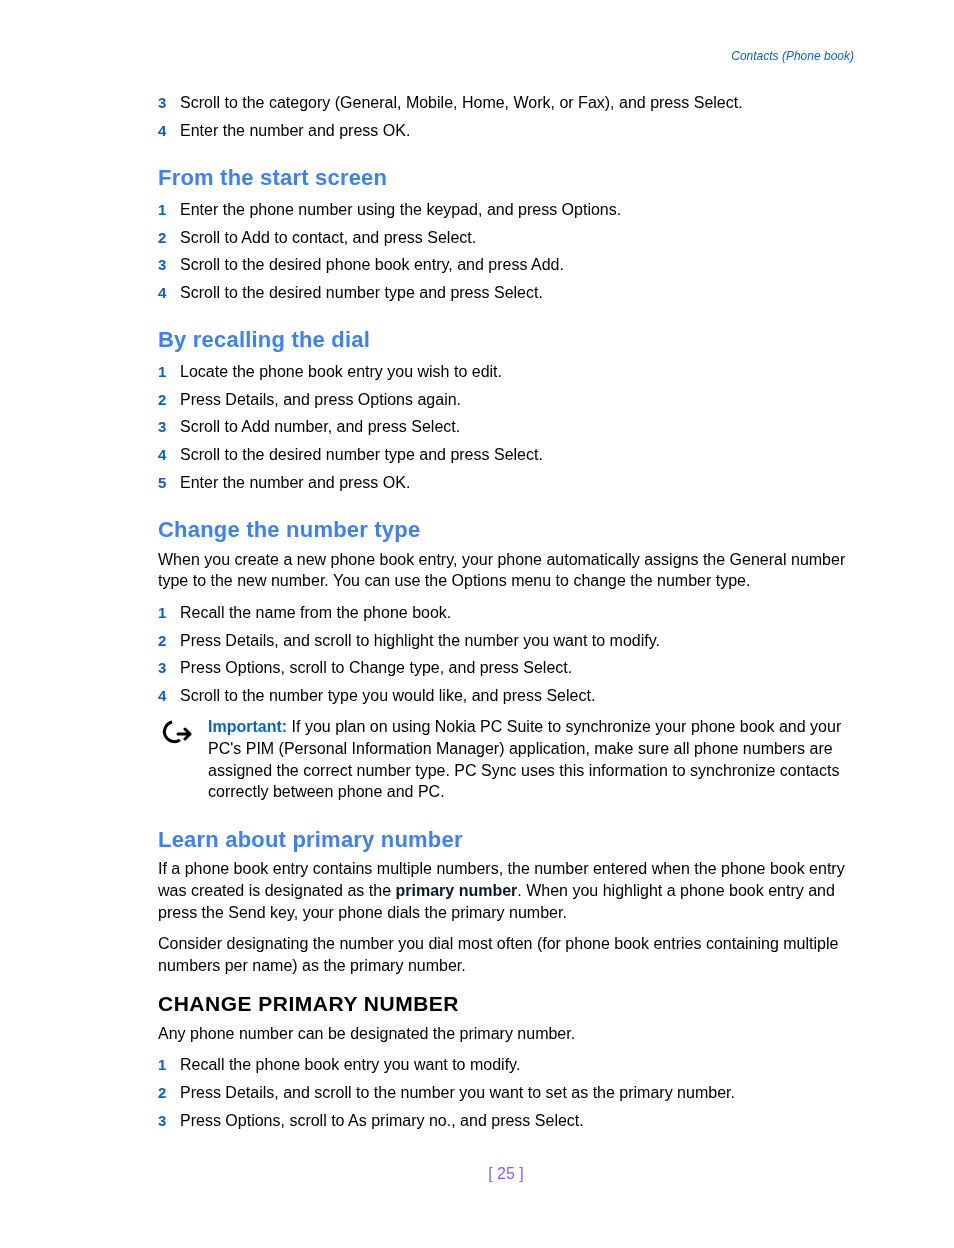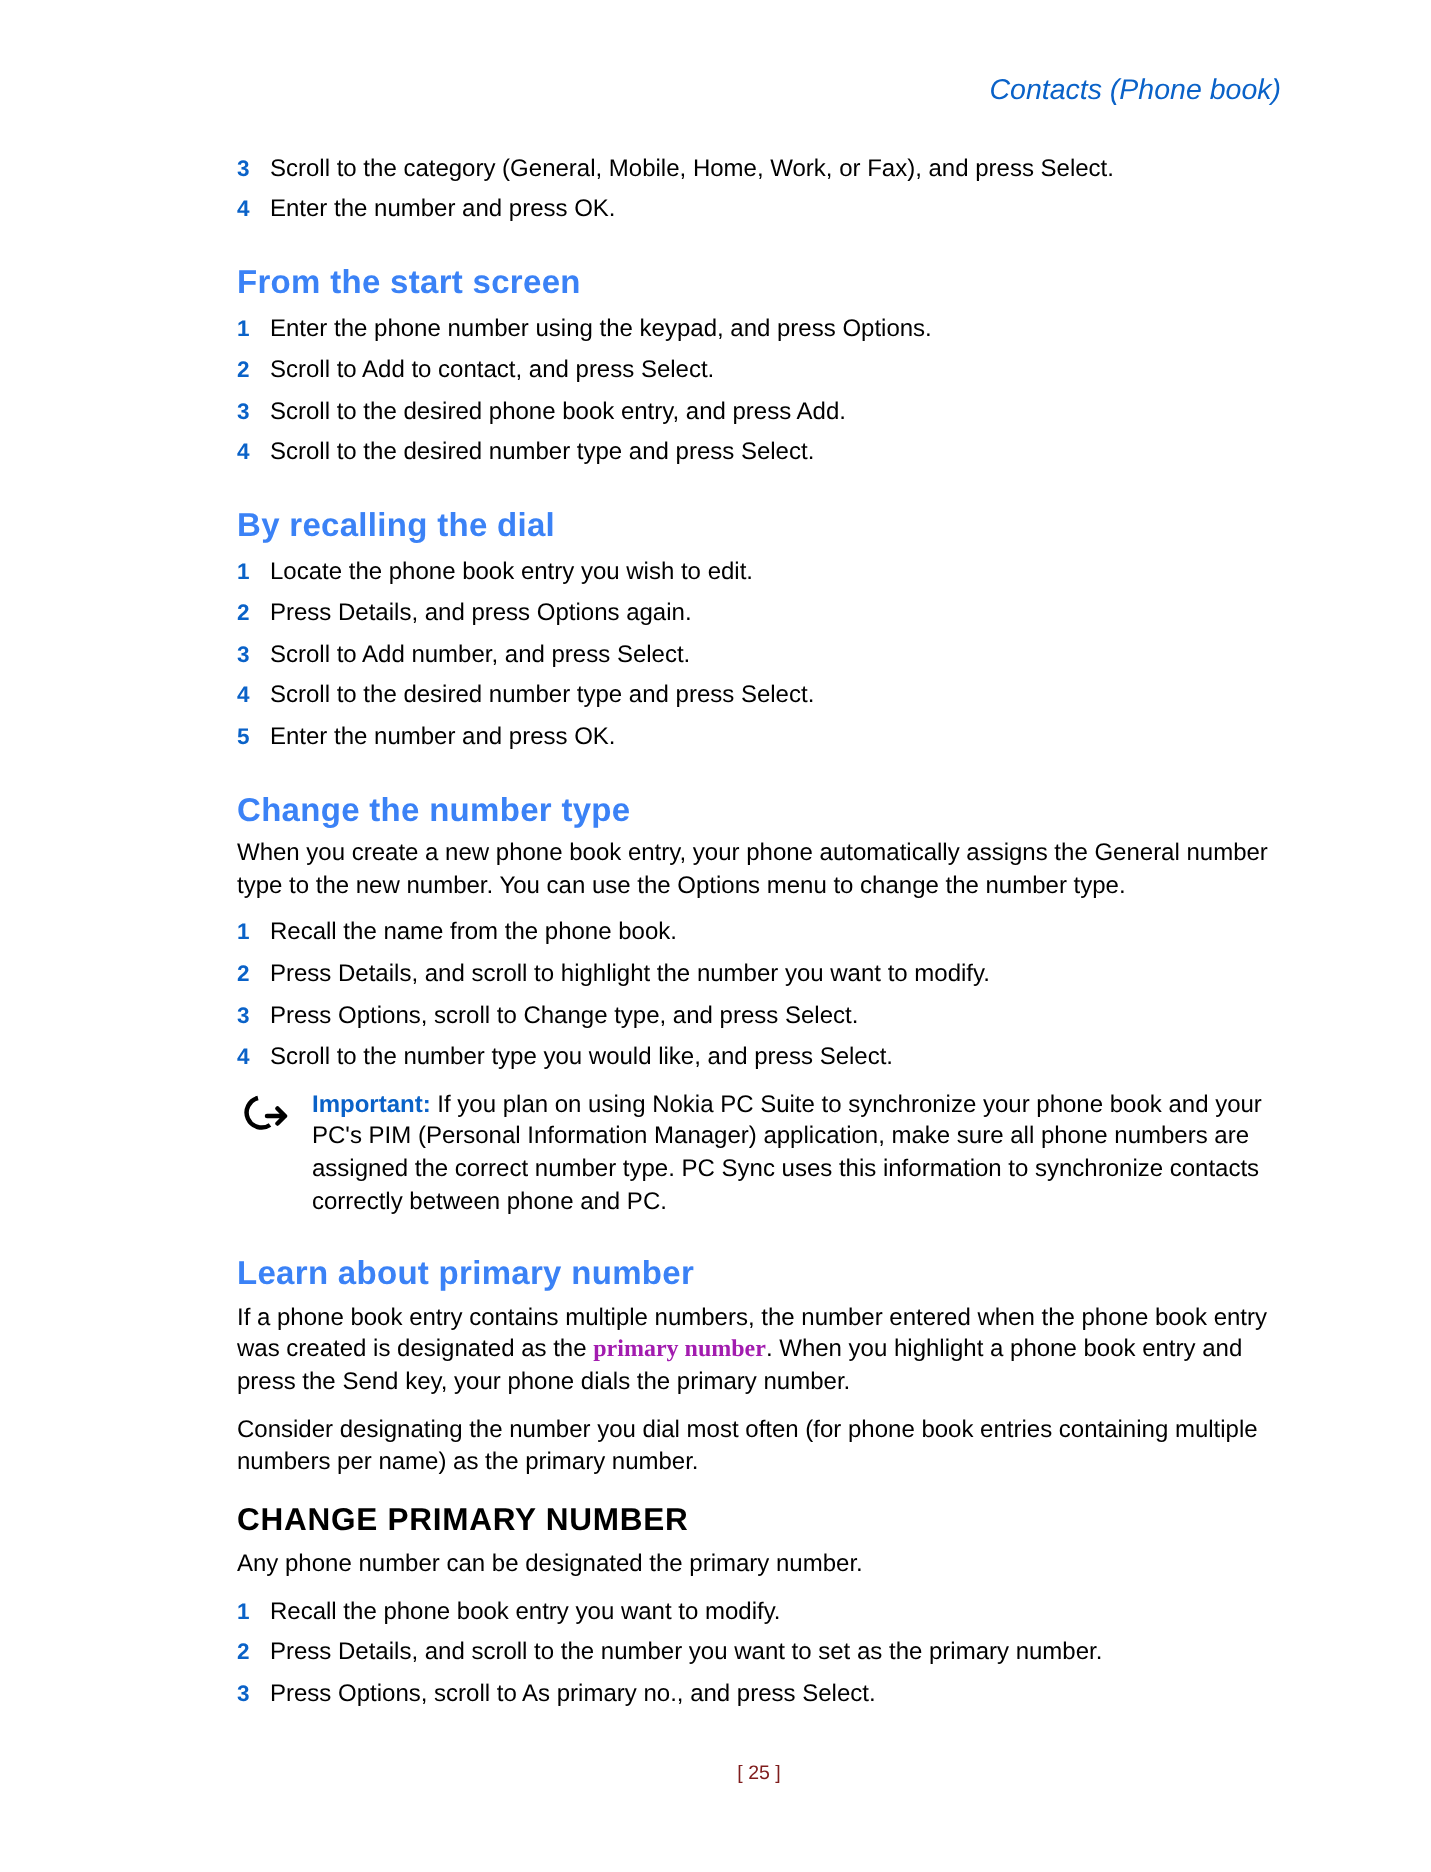--- a/index.html
+++ b/index.html
@@ -10,21 +10,21 @@
     margin: 0;
     padding: 48px 100px 40px 158px;
     width: 954px;
     box-sizing: border-box;
     line-height: 1.35;
   }
   .header-link {
     color: #0a62c8;
     font-style: italic;
     text-align: right;
-    font-size: 19px;
+    font-size: 12px;
     margin-bottom: 28px;
   }
   h2.section {
     color: #3b82f6;
     font-size: 22px;
     font-weight: 700;
     margin: 22px 0 4px 0;
     letter-spacing: 0.2px;
   }
   h3.subsection {
@@ -67,28 +67,27 @@
     padding-top: 2px;
   }
   .important-row .body {
     flex: 1;
   }
   .important-label {
     color: #0a62c8;
     font-weight: 700;
   }
   .primary-term {
-    color: #a21caf;
-    font-weight: 700;
-    font-family: Liberation Serif, serif;
+    color: #0f172a;
+    font-weight: 700;
   }
   .page-footer {
     text-align: center;
-    color: #7f1d1d;
-    font-size: 13px;
+    color: #8b5cf6;
+    font-size: 16px;
     margin-top: 32px;
   }
 </style>
 </head>
 <body>
 
 <div class="header-link">Contacts (Phone book)</div>
 
 <ol class="steps">
     <li>

